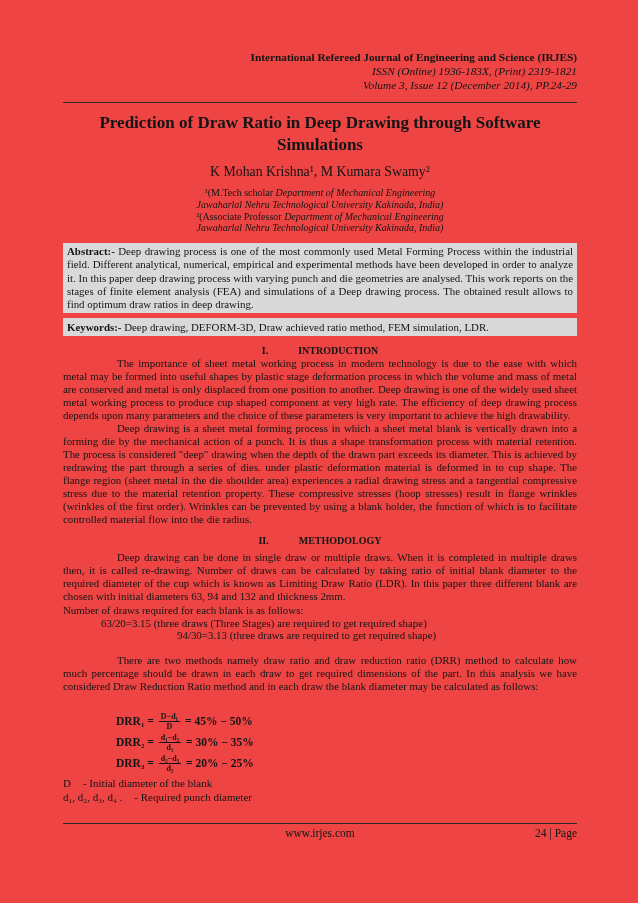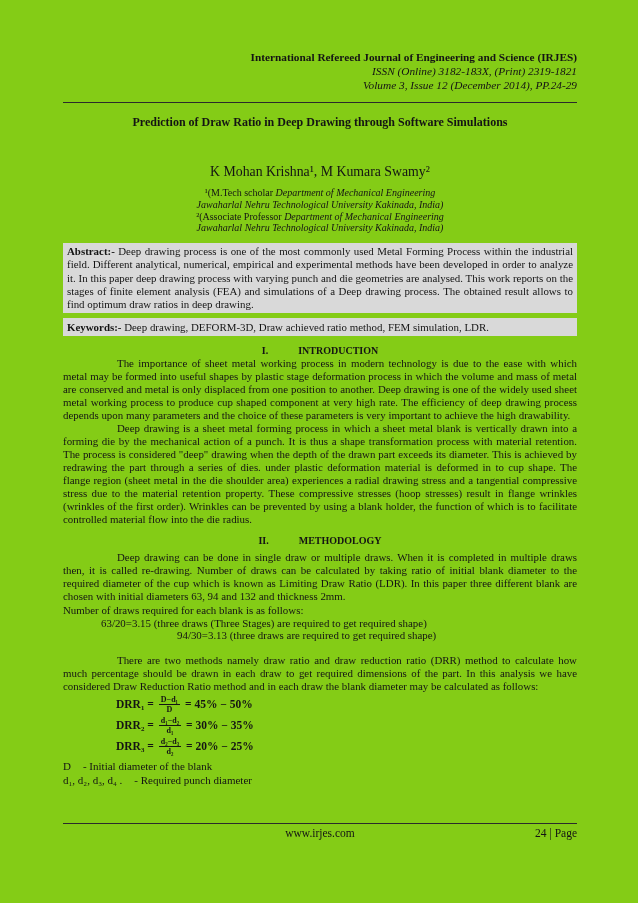--- a/index.html
+++ b/index.html
@@ -1,31 +1,31 @@
 <!DOCTYPE html>
 <html><head>
 <meta charset="utf-8">
 <style>
   * { margin:0; padding:0; box-sizing:border-box; }
   html,body { background:#ffffff; }
   .page {
-    position:relative; width:638px; height:903px; background:#84cc16;
+    position:relative; width:638px; height:903px; background:#ef4444;
     font-family:"Liberation Serif","DejaVu Serif",serif; color:#141414;
     overflow:hidden;
   }
   .abs { position:absolute; left:63px; width:514px; }
 
   
   .hdr { top:50px; text-align:right; font-size:11.3px; line-height:14px; }
   .hdr-journal { font-weight:bold; }
   .hdr-issn, .hdr-vol { font-style:italic; }
   .rule1 { top:102px; border-top:1.5px solid #2b2b2b; height:0; }
 
   
-  .title { top:112px; text-align:center; font-weight:bold; font-size:12px; line-height:21.5px; }
+  .title { top:112px; text-align:center; font-weight:bold; font-size:17px; line-height:21.5px; }
   .authors { top:164px; text-align:center; font-size:13.8px; }
   .affils { top:187px; text-align:center; font-size:10px; line-height:11.8px; }
   .affil-emph { font-style:italic; }
 
   
   .abstract-box { top:243px; background:#d9d9d9; padding:2px 4px; font-size:10.9px; line-height:13.3px; text-align:justify; }
   .keywords-box { top:318px; background:#d9d9d9; padding:3px 4px; font-size:10.9px; }
   .blk-label { font-weight:bold; }
 
   
@@ -38,21 +38,21 @@
   .indent { text-indent:54px; }
   .h2-heading { margin-top:8px; margin-bottom:4px; }
   .draws-intro { margin-top:1px; }
   .draw-line { line-height:12.4px; }
   .draw-0 { padding-left:38px; }
   .draw-1 { padding-left:114px; }
   .draw-2 { padding-left:109px; }
   .mp2 { margin-top:12px; }
 
   
-  .formulas { margin-top:1px; font-weight:bold; font-size:11.5px; }
+  .formulas { margin-top:18px; font-weight:bold; font-size:11.5px; }
   .formula { height:21px; display:flex; align-items:center; padding-left:53px; }
   .f-lhs { margin-right:5px; }
   .frac { display:inline-flex; flex-direction:column; align-items:center; font-size:8px; line-height:9px; margin-right:5px; }
   .frac-num { border-bottom:1px solid #141414; padding:0 2px; }
   .frac-den { padding:0 2px; }
 
   
   .notation { margin-top:2px; font-size:11px; line-height:14.6px; }
   .nt-sym { margin-right:12px; }
 
@@ -61,21 +61,21 @@
   .footer { top:827px; text-align:center; font-size:11.5px; }
   .footer-page { position:absolute; right:0; top:0; }
 </style>
 </head>
 <body>
 
 <div class="page">
 
   <div class="abs hdr">
     <div class="hdr-journal">International Refereed Journal of Engineering and Science (IRJES)</div>
-    <div class="hdr-issn">ISSN (Online) 3182-183X, (Print) 2319-1821</div>
+    <div class="hdr-issn">ISSN (Online) 1936-183X, (Print) 2319-1821</div>
     <div class="hdr-vol">Volume 3, Issue 12 (December 2014), PP.24-29</div>
   </div>
   <div class="abs rule1"></div>
 
   <div class="abs title">Prediction of Draw Ratio in Deep Drawing through Software Simulations</div>
   <div class="abs authors">K Mohan Krishna¹, M Kumara Swamy²</div>
   <div class="abs affils">
     <div><span>¹(M.Tech scholar </span><span class="affil-emph">Department of Mechanical Engineering</span></div>
     <div><span class="affil-emph">Jawaharlal Nehru Technological University Kakinada, India)</span></div>
     <div><span>²(Associate Professor </span><span class="affil-emph">Department of Mechanical Engineering</span></div>

